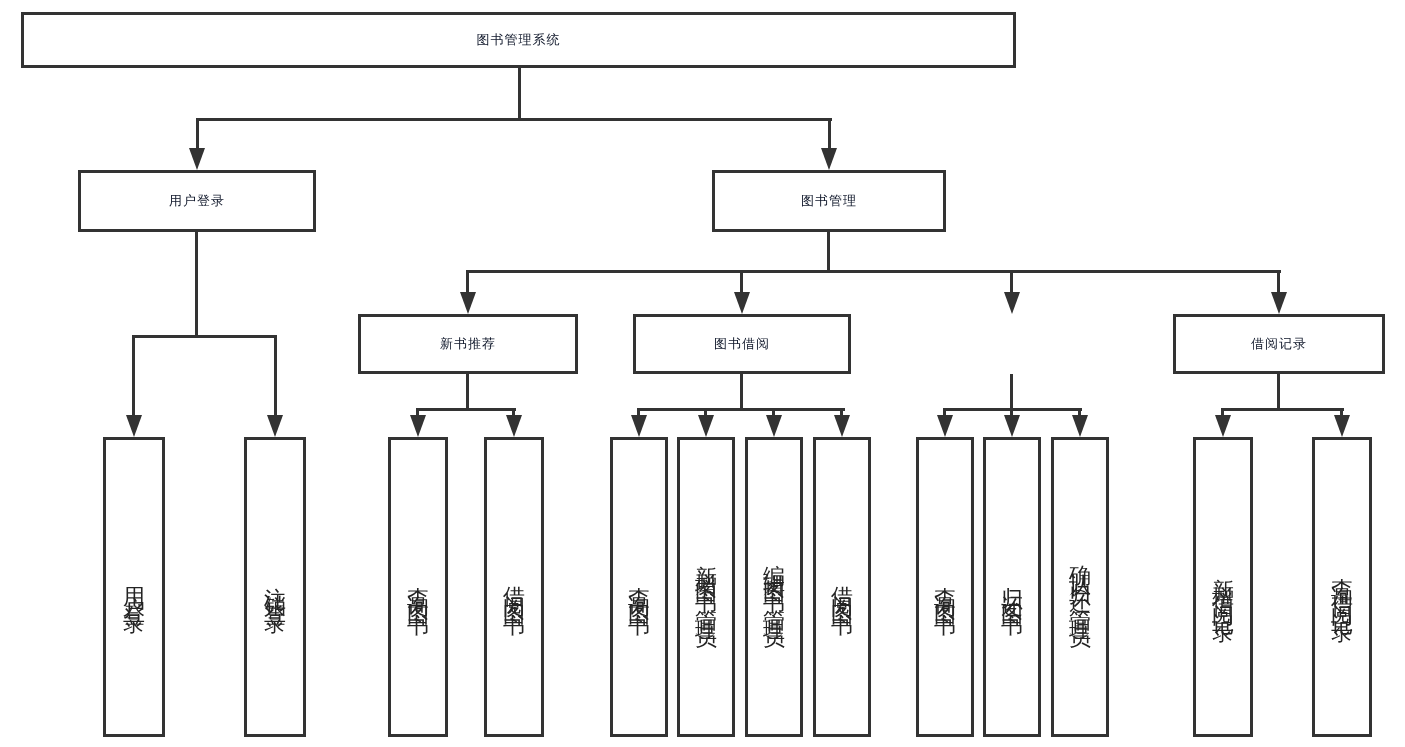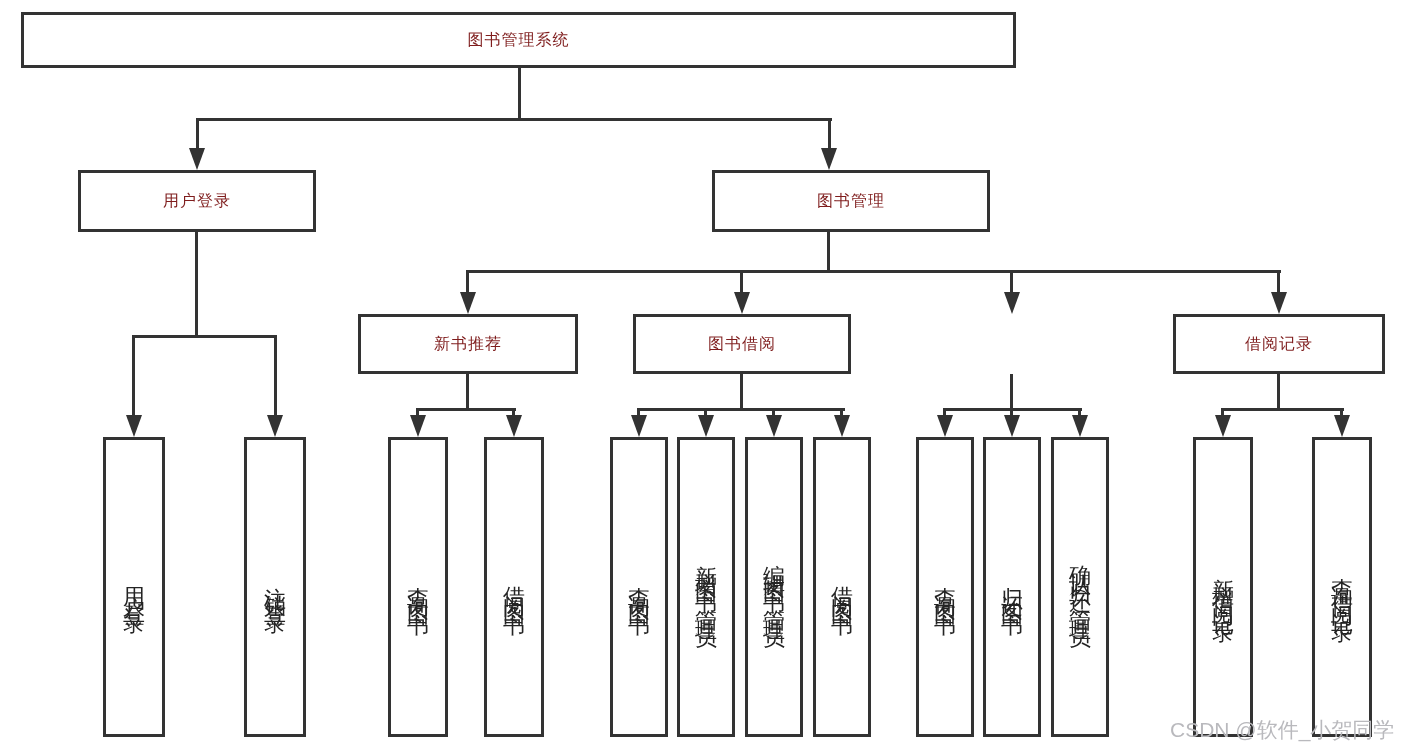--- a/index.html
+++ b/index.html
@@ -5,21 +5,21 @@
   * { margin:0; padding:0; box-sizing:border-box; }
   html,body { background:#ffffff; }
   body { font-family:"Liberation Sans", sans-serif; color:#222; }
   .stage { position:relative; width:1405px; height:747px; background:#fff; overflow:hidden; }
 
   .box {
     position:absolute; background:#fff;
     border:3px solid var(--line,#333);
     display:flex; align-items:center; justify-content:center;
   }
-  .hlabel { font-size:16px; color:#7f1d1d; letter-spacing:1px; white-space:nowrap; }
+  .hlabel { font-size:13px; color:#0f172a; letter-spacing:1px; white-space:nowrap; }
   .vbox .vlabel {
     writing-mode:vertical-rl; text-orientation:mixed;
     font-size:22px; letter-spacing:9px; line-height:1; color:#242424;
   }
 
   .vl, .hl { position:absolute; background:var(--line,#333); }
   .vl { width:3px; }
   .hl { height:3px; }
   .arrow {
     position:absolute; width:0; height:0;
@@ -43,21 +43,21 @@
   <div class="vl" style="left:518px;top:68px;height:50px;"></div>
   <div class="hl" style="left:196px;top:118px;width:636px;"></div>
   <div class="vl" style="left:196px;top:118px;height:30px;"></div>
   <div class="arrow" style="left:189px;top:148px;"></div>
   <div class="vl" style="left:828px;top:118px;height:30px;"></div>
   <div class="arrow" style="left:821px;top:148px;"></div>
 
   <div class="box" style="left:78px;top:170px;width:238px;height:62px;">
     <span class="hlabel">用户登录</span>
   </div>
-  <div class="box" style="left:712px;top:170px;width:278px;height:62px;">
+  <div class="box" style="left:712px;top:170px;width:234px;height:62px;">
     <span class="hlabel">图书管理</span>
   </div>
 
   <div class="vl" style="left:195px;top:232px;height:103px;"></div>
   <div class="hl" style="left:132px;top:335px;width:145px;"></div>
   <div class="vl" style="left:132px;top:335px;height:80px;"></div>
   <div class="arrow" style="left:126px;top:415px;"></div>
   <div class="vl" style="left:274px;top:335px;height:80px;"></div>
   <div class="arrow" style="left:267px;top:415px;"></div>
 
@@ -153,15 +153,14 @@
     <span class="vlabel">确认归还（管理员）</span>
   </div>
 
   <div class="box vbox" style="left:1193px;top:437px;width:60px;height:300px;">
     <span class="vlabel">新增借阅记录</span>
   </div>
   <div class="box vbox" style="left:1312px;top:437px;width:60px;height:300px;">
     <span class="vlabel">查询借阅记录</span>
   </div>
 
-  <div class="watermark">CSDN @软件_小贺同学</div>
 
 </div>
 
 </body></html>

